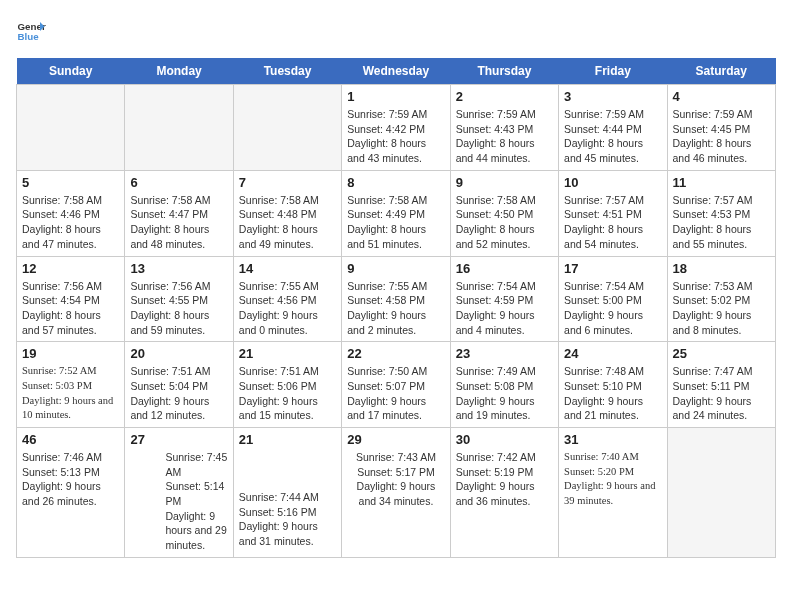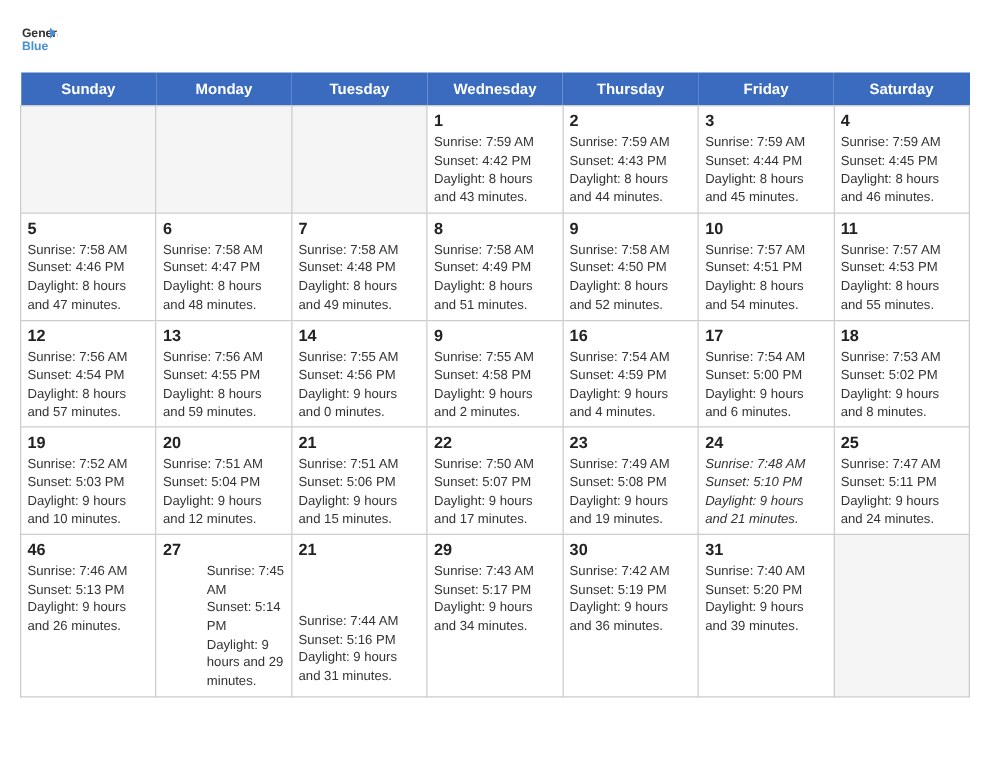--- a/index.html
+++ b/index.html
@@ -219,21 +219,21 @@
         <td>
           <div class="day-num">18</div>
           <div class="day-info" style="white-space: pre-line;">Sunrise: 7:53 AM
 Sunset: 5:02 PM
 Daylight: 9 hours and 8 minutes.</div>
         </td>
       </tr>
       <tr>
         <td>
           <div class="day-num">19</div>
-          <div class="day-info" style="white-space: pre-line;">Sunrise: 7:52 AM
+          <div class="day-info" style="white-space: pre-line; font-family: Liberation Serif, serif;">Sunrise: 7:52 AM
 Sunset: 5:03 PM
 Daylight: 9 hours and 10 minutes.</div>
         </td>
         <td>
           <div class="day-num">20</div>
           <div class="day-info" style="white-space: pre-line;">Sunrise: 7:51 AM
 Sunset: 5:04 PM
 Daylight: 9 hours and 12 minutes.</div>
         </td>
         <td>
@@ -249,21 +249,21 @@
 Daylight: 9 hours and 17 minutes.</div>
         </td>
         <td>
           <div class="day-num">23</div>
           <div class="day-info" style="white-space: pre-line;">Sunrise: 7:49 AM
 Sunset: 5:08 PM
 Daylight: 9 hours and 19 minutes.</div>
         </td>
         <td>
           <div class="day-num">24</div>
-          <div class="day-info" style="white-space: pre-line; font-style: italic;">Sunrise: 7:48 AM
+          <div class="day-info" style="white-space: pre-line;">Sunrise: 7:48 AM
 Sunset: 5:10 PM
 Daylight: 9 hours and 21 minutes.</div>
         </td>
         <td>
           <div class="day-num">25</div>
           <div class="day-info" style="white-space: pre-line;">Sunrise: 7:47 AM
 Sunset: 5:11 PM
 Daylight: 9 hours and 24 minutes.</div>
         </td>
       </tr>
@@ -281,32 +281,32 @@
 Daylight: 9 hours and 29 minutes.</div>
         </td>
         <td>
           <div class="day-num">21</div>
           <div class="day-info" style="white-space: pre-line; margin-top: 43px;">Sunrise: 7:44 AM
 Sunset: 5:16 PM
 Daylight: 9 hours and 31 minutes.</div>
         </td>
         <td>
           <div class="day-num">29</div>
-          <div class="day-info" style="white-space: pre-line;">Sunrise: 7:43 AM
+          <div class="day-info" style="white-space: pre-line; text-align: center;">Sunrise: 7:43 AM
 Sunset: 5:17 PM
 Daylight: 9 hours and 34 minutes.</div>
         </td>
         <td>
           <div class="day-num">30</div>
           <div class="day-info" style="white-space: pre-line;">Sunrise: 7:42 AM
 Sunset: 5:19 PM
 Daylight: 9 hours and 36 minutes.</div>
         </td>
         <td>
           <div class="day-num">31</div>
-          <div class="day-info" style="white-space: pre-line;">Sunrise: 7:40 AM
+          <div class="day-info" style="white-space: pre-line; font-family: Liberation Serif, serif;">Sunrise: 7:40 AM
 Sunset: 5:20 PM
 Daylight: 9 hours and 39 minutes.</div>
         </td>
         <td class="empty"></td>
       </tr>
     </tbody>
 </table>
 
 </body></html>

